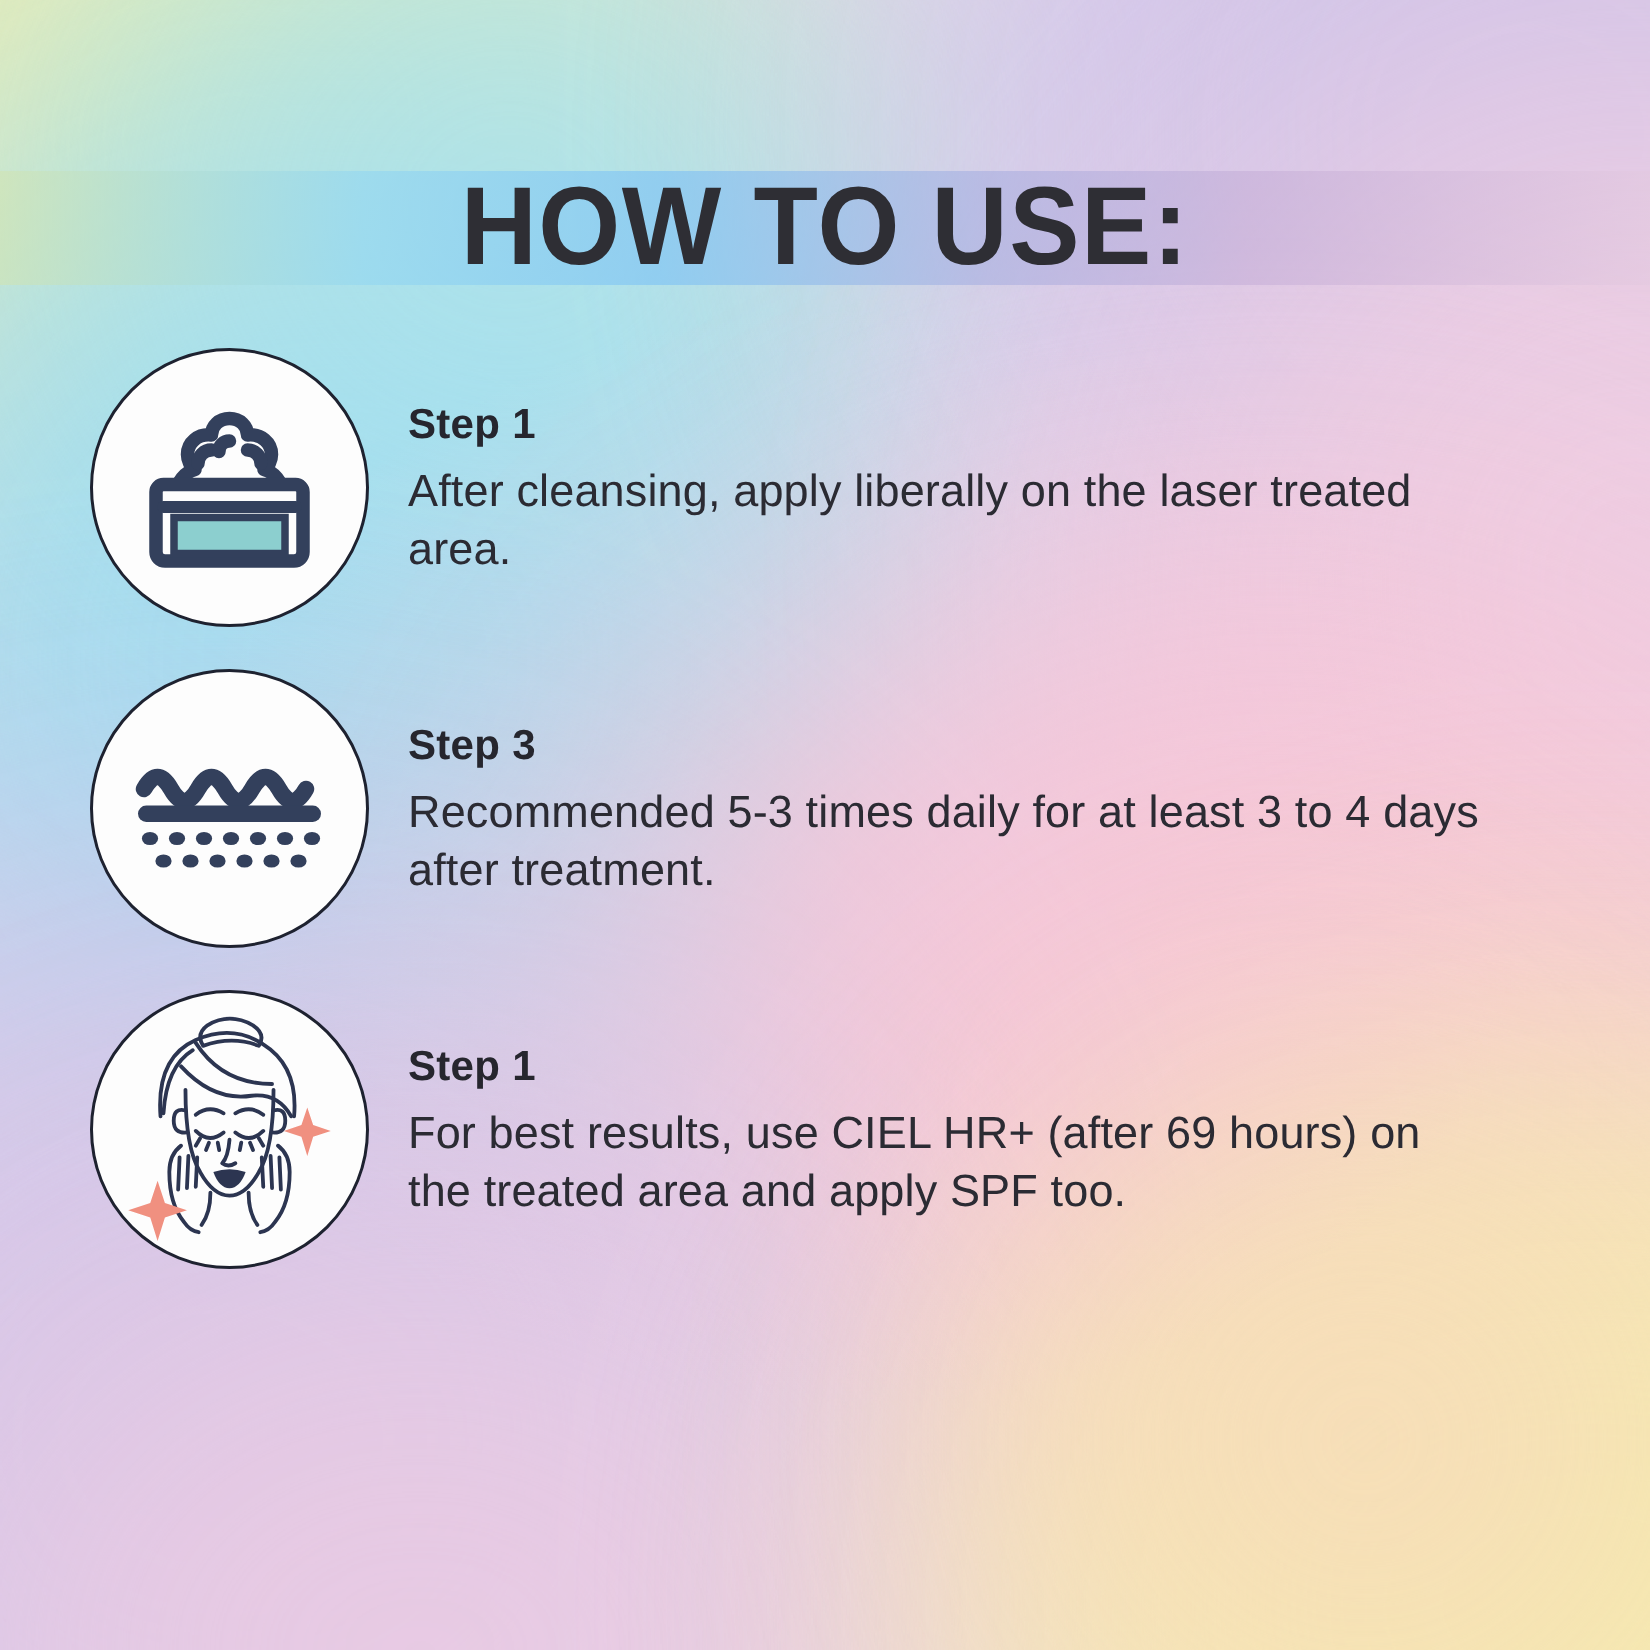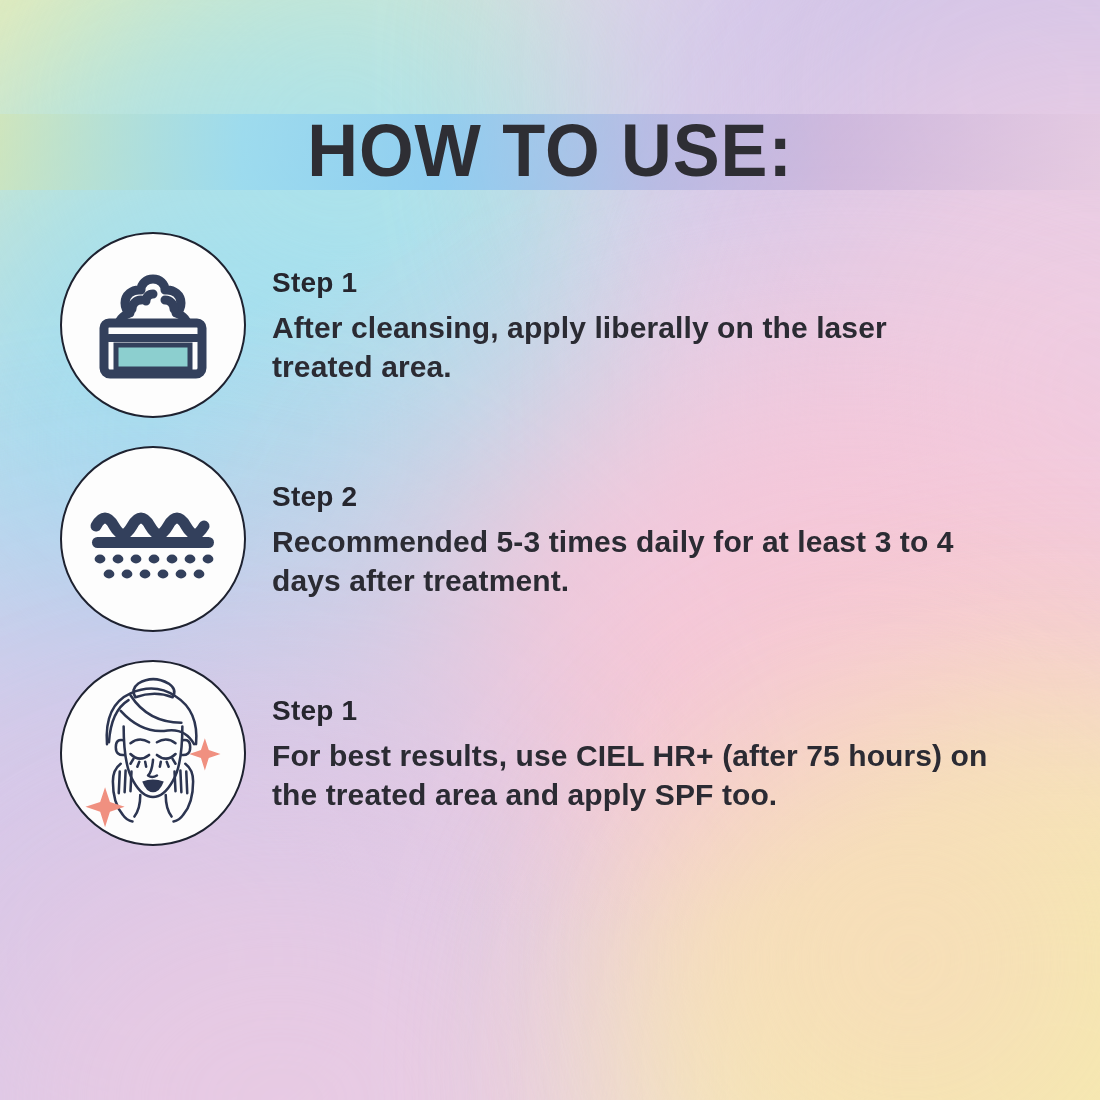--- a/index.html
+++ b/index.html
@@ -71,21 +71,21 @@
     border:2.5px solid #1e2230;
     display:flex; align-items:center; justify-content:center;
     overflow:hidden;
   }
   .step-text{ position:absolute; left:272px; top:34px; right:24px; }
   .step-label{
     font-size:28px; font-weight:700; color:#26262e;
     line-height:34px; letter-spacing:.2px;
   }
   .step-desc{
-    font-size:30px; font-weight:700; color:#2b2b33;
+    font-size:30px; font-weight:400; color:#2b2b33;
     line-height:39px; margin-top:8px; letter-spacing:.1px;
   }
 </style>
 </head>
 <body>
 
 <div id="bg">
   <div class="blob" id="b-yellowtl"></div>
   <div class="blob" id="b-cyan"></div>
   <div class="blob" id="b-cyan2"></div>
@@ -153,21 +153,21 @@
           <ellipse cx="31" cy="110" rx="5.4" ry="4.4"></ellipse>
             <ellipse cx="49" cy="110" rx="5.4" ry="4.4"></ellipse>
           <ellipse cx="67" cy="110" rx="5.4" ry="4.4"></ellipse>
             <ellipse cx="85" cy="110" rx="5.4" ry="4.4"></ellipse>
           <ellipse cx="103" cy="110" rx="5.4" ry="4.4"></ellipse>
             <ellipse cx="121" cy="110" rx="5.4" ry="4.4"></ellipse>
         </g>
       </svg>
     </div>
     <div class="step-text">
-      <div class="step-label">Step 2</div>
+      <div class="step-label">Step 3</div>
       <div class="step-desc">Recommended 5-3 times daily for at least 3 to 4 days after treatment.</div>
     </div>
   </div>
 
   <div class="step-row">
     <div class="icon-circle">
       <svg width="186" height="186" viewBox="0 0 186 186">
         <g fill="none" stroke="#2c3551" stroke-width="2.6" stroke-linecap="round" stroke-linejoin="round">
 
           <path d="M78 22 q15 -9 31 0 q9 6 4 14 q-18 -7 -38 0 q-5 -8 3 -14 z"></path>
@@ -203,17 +203,17 @@
         </g>
 
         <path d="M82 122 q11 -4 22 0 q-4 11 -11 11 q-7 0 -11 -11 z" fill="#2c3551"></path>
 
         <path d="M146 78 l4 12 l12 4 l-12 4 l-4 13 l-4 -13 l-12 -4 l12 -4 z" fill="#f09080"></path>
         <path d="M44 128 l5 15 l15 5 l-15 5 l-5 16 l-5 -16 l-15 -5 l15 -5 z" fill="#f09080"></path>
       </svg>
     </div>
     <div class="step-text">
       <div class="step-label">Step 1</div>
-      <div class="step-desc">For best results, use CIEL HR+ (after 75 hours) on the treated area and apply SPF too.</div>
+      <div class="step-desc">For best results, use CIEL HR+ (after 69 hours) on the treated area and apply SPF too.</div>
     </div>
   </div>
 
 </div>
 
 </body></html>

